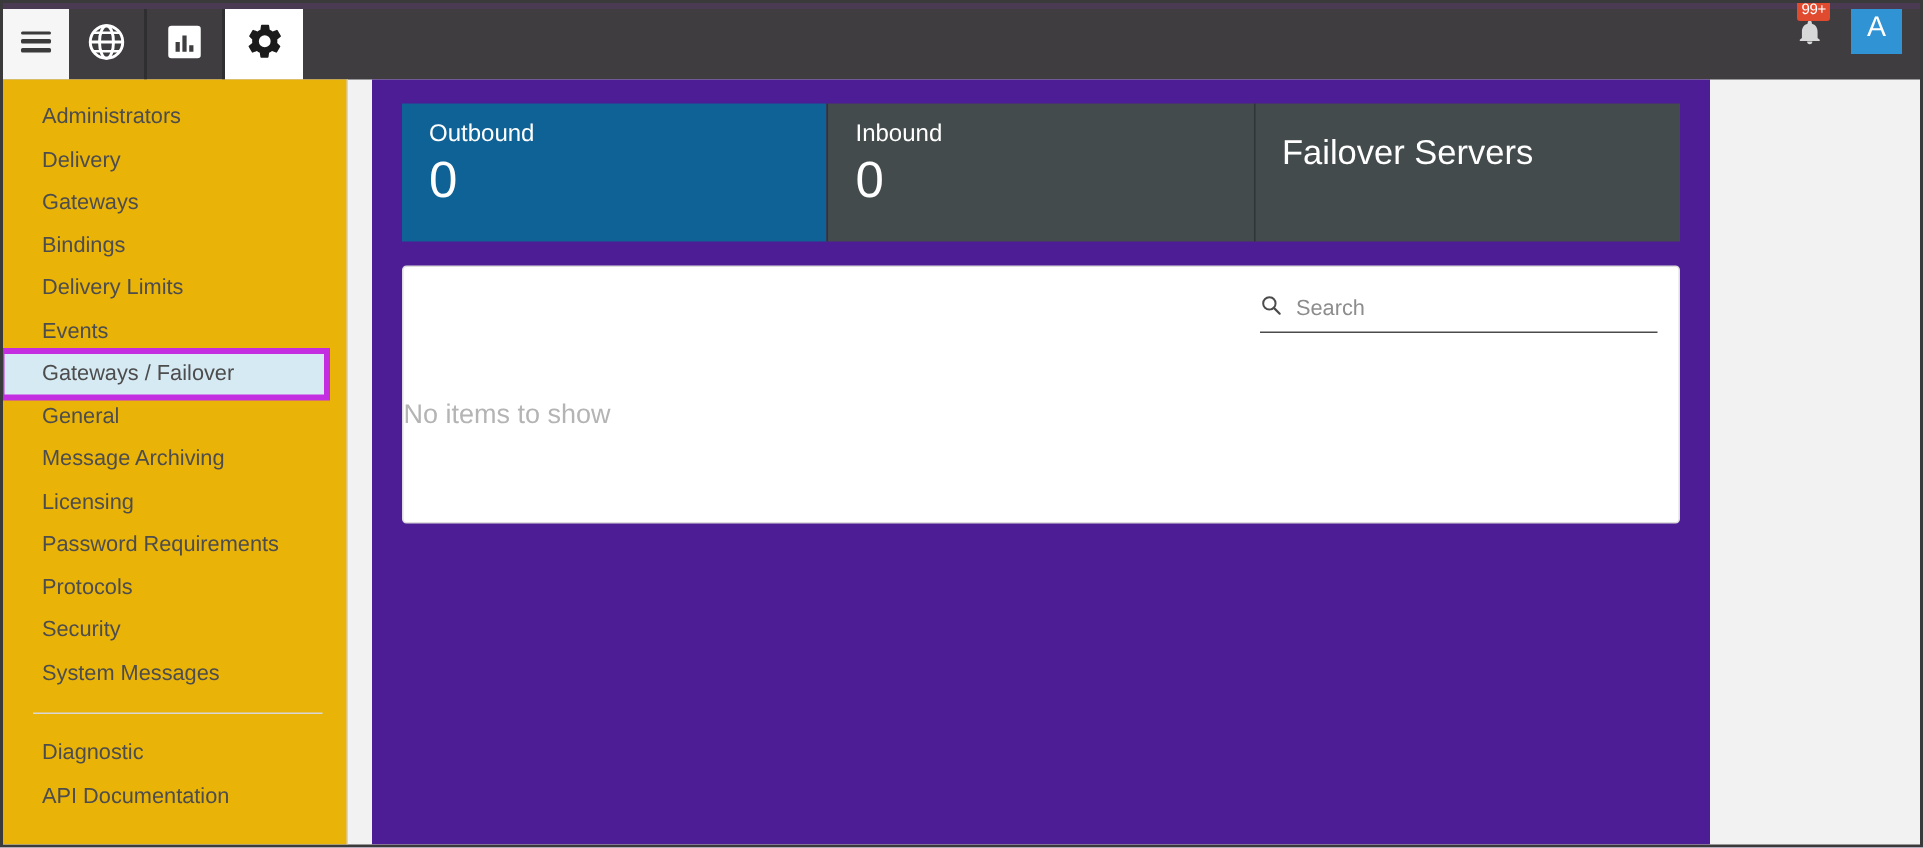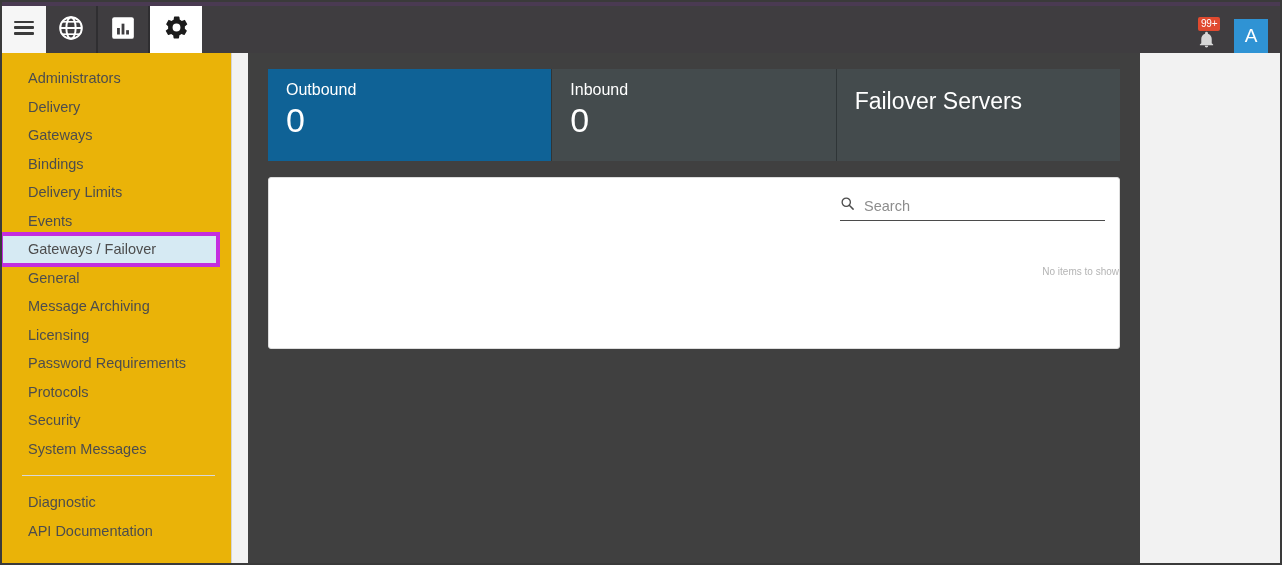--- a/index.html
+++ b/index.html
@@ -24,21 +24,21 @@
 
   
   .topbar {
     position: absolute;
     top: 0;
     left: 0;
     width: 1278px;
     height: 51px;
     background: #3f3d40;
     display: flex;
-    align-items: flex-end;
+    align-items: flex-start;
   }
   .topbar-accent {
     position: absolute;
     top: 0; left: 0;
     width: 1278px;
     height: 4px;
     background: #4a3a52;
   }
   .hamburger-zone {
     width: 44px;
@@ -163,21 +163,21 @@
     margin: 12px 16px 12px 20px;
   }
 
   
   .main {
     position: absolute;
     top: 51px;
     left: 246px;
     width: 892px;
     height: 510px;
-    background: #404040;
+    background: #4c1d95;
     box-sizing: border-box;
   }
 
   .tiles {
     display: flex;
     margin: 16px 20px 0 20px;
     height: 92px;
   }
   .tile {
     flex: 1 1 0;
@@ -270,22 +270,22 @@
     background: transparent;
     padding: 0;
   }
   .search-input::placeholder { color: #8d8d8d; }
 
   .empty-msg {
     position: absolute;
     top: 88px;
     left: 0;
     width: 100%;
-    text-align: right;
-    font-size: 10px;
+    text-align: left;
+    font-size: 18px;
     color: #b4b4b4;
     font-family: "Liberation Sans", sans-serif;
   }
 </style>
 </head>
 <body>
 
 <div id="app-frame">
 
   <div class="topbar">

